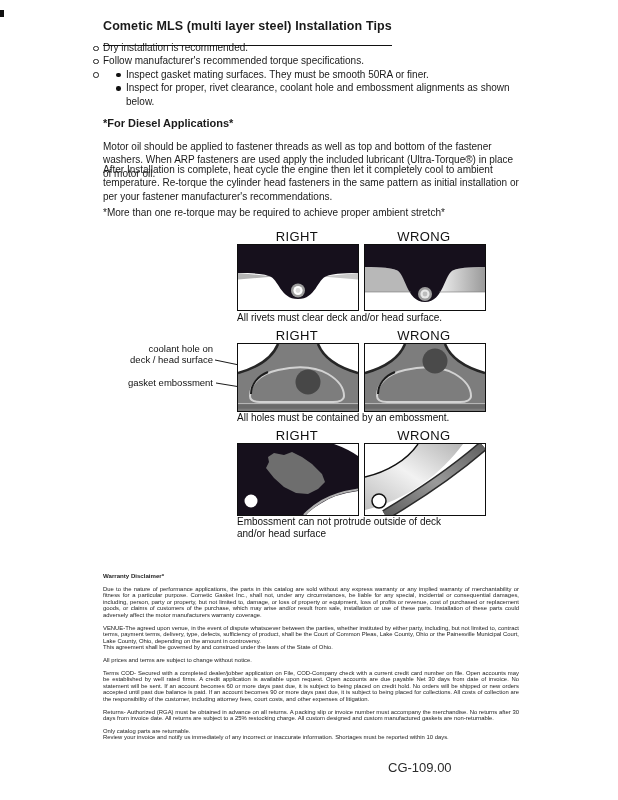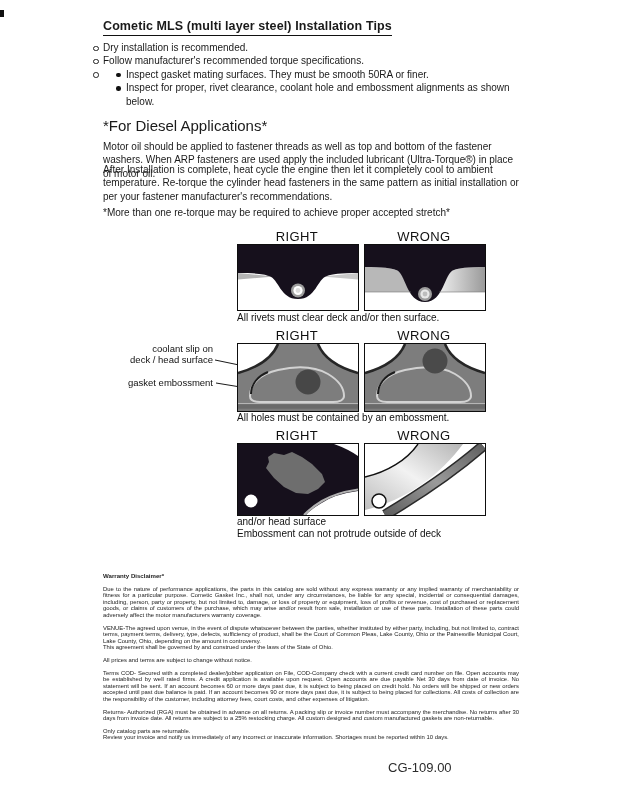--- a/index.html
+++ b/index.html
@@ -4,33 +4,33 @@
 <style>
   html,body{margin:0;padding:0;background:#e8e8e8;}
   .page{
     position:relative;width:618px;height:800px;background:#ffffff;
     font-family:"Liberation Sans","DejaVu Sans",sans-serif;color:#1a1a1a;
     overflow:hidden;margin:0 auto;
   }
   .edge-mark{position:absolute;left:0;top:10px;width:4px;height:7px;background:#111;}
   .doc-title{
     position:absolute;left:103px;top:19px;font-size:12.5px;font-weight:bold;
-    border-bottom:1.5px solid #111;padding-bottom:2px;letter-spacing:0.1px;
+    border-bottom:1.5px solid #111;padding-bottom:12px;letter-spacing:0.1px;
   }
   .bullets{position:absolute;left:93px;top:41px;width:440px;font-size:10px;line-height:13.4px;}
   .b-item{position:relative;padding-left:10px;}
   .b-item .marker{
     position:absolute;left:0;top:4.5px;width:3.5px;height:3.5px;border:1px solid #222;
     border-radius:50%;background:#fff;
   }
   .sb-item{position:relative;padding-left:10px;margin-left:23px;}
   .sb-item .marker{
     position:absolute;left:0;top:5px;width:4.5px;height:4.5px;border-radius:50%;background:#111;
   }
-  .diesel-heading{position:absolute;left:103px;top:117px;font-size:15px;font-weight:normal;}
+  .diesel-heading{position:absolute;left:103px;top:117px;font-size:11px;font-weight:bold;}
   .para{position:absolute;left:103px;width:420px;font-size:10px;line-height:13.4px;}
   .p1{top:140px;} .p2{top:163px;} .p3{top:206px;}
 
   .dg-label{position:absolute;width:120px;text-align:center;font-size:13px;color:#111;letter-spacing:0.4px;}
   .panel{position:absolute;width:120px;border:1.5px solid #0e0e0e;background:#fff;}
   .panel svg{display:block;width:100%;height:100%;}
   .cap{position:absolute;left:237px;font-size:10px;line-height:12px;color:#111;white-space:nowrap;}
   .side-label{position:absolute;left:98px;width:115px;text-align:right;font-size:9.5px;color:#111;white-space:nowrap;}
   .leader-svg{position:absolute;left:213px;top:352px;width:95px;height:45px;}
 
@@ -67,21 +67,21 @@
     </div>
     <div class="sb-item">
       <span class="marker"></span>
       <span>Inspect for proper, rivet clearance, coolant hole and embossment alignments as shown below.</span>
     </div>
   </div>
 
   <div class="diesel-heading">*For Diesel Applications*</div>
   <div class="para p1">Motor oil should be applied to fastener threads as well as top and bottom of the fastener washers. When ARP fasteners are used apply the included lubricant (Ultra-Torque®) in place of motor oil.</div>
   <div class="para p2">After Installation is complete, heat cycle the engine then let it completely cool to ambient temperature. Re-torque the cylinder head fasteners in the same pattern as initial installation or per your fastener manufacturer's recommendations.</div>
-  <div class="para p3">*More than one re-torque may be required to achieve proper accepted stretch*</div>
+  <div class="para p3">*More than one re-torque may be required to achieve proper ambient stretch*</div>
 
   <div class="dg-label" style="left:237px;top:229px;">RIGHT</div>
   <div class="dg-label" style="left:364px;top:229px;">WRONG</div>
 
   <div class="panel" style="left:237px;top:244px;height:65px;">
     <svg viewBox="0 0 120 65" preserveAspectRatio="none">
       <rect width="120" height="65" fill="#ffffff"></rect>
       <polygon points="0,28 36,31.5 0,34.5" fill="#b5b5b5"></polygon>
       <polygon points="120,28 84,31.5 120,34.5" fill="#c9c9c9"></polygon>
       <path d="M0,0 H120 V28 C102,28 94,29 89,31 C79,34 78,54 60,54 C42,54 41,34 31,31 C26,29 18,28 0,28 Z" fill="#16101c"></path>
@@ -104,26 +104,26 @@
       <path d="M120,22 C102,22 94,23 89,25 C82,28 80,38 74,47 L120,47 Z" fill="url(#g1)"></path>
       <path d="M0,0 H120 V22 C102,22 94,23 89,25 C79,28 79,57 60,57 C41,57 41,28 31,25 C26,23 18,22 0,22 Z" fill="#16101c"></path>
       <line x1="0" y1="47" x2="46" y2="47" stroke="#777" stroke-width="0.6"></line>
       <line x1="74" y1="47" x2="120" y2="47" stroke="#777" stroke-width="0.6"></line>
       <circle cx="60" cy="49" r="7" fill="#9d9d9d"></circle>
       <circle cx="60" cy="49" r="4.6" fill="#e8e8e8"></circle>
       <circle cx="60" cy="49" r="2.4" fill="#bdbdbd"></circle>
     </svg>
   </div>
 
-  <div class="cap" style="top:312px;">All rivets must clear deck and/or then surface.</div>
+  <div class="cap" style="top:312px;">All rivets must clear deck and/or head surface.</div>
 
   <div class="dg-label" style="left:237px;top:328px;">RIGHT</div>
   <div class="dg-label" style="left:364px;top:328px;">WRONG</div>
 
-  <div class="side-label" style="top:343px;">coolant slip on</div>
+  <div class="side-label" style="top:343px;">coolant hole on</div>
   <div class="side-label" style="top:354px;">deck / head surface</div>
   <div class="side-label" style="top:377px;">gasket embossment</div>
 
   <svg class="leader-svg" viewBox="0 0 95 45">
     <line x1="2" y1="8" x2="84" y2="25" stroke="#1a1a1a" stroke-width="1"></line>
     <line x1="3" y1="31" x2="52" y2="39" stroke="#1a1a1a" stroke-width="1"></line>
   </svg>
 
   <div class="panel" style="left:237px;top:343px;height:67px;">
     <svg viewBox="0 0 120 67" preserveAspectRatio="none">
@@ -188,22 +188,22 @@
       <rect width="120" height="71" fill="#ffffff"></rect>
       <path d="M0,33 C22,28 42,16 53,0 L98,0 C76,30 42,56 0,66 Z" fill="url(#g3)"></path>
       <path d="M0,33 C22,28 42,16 53,0" fill="none" stroke="#111111" stroke-width="1.4"></path>
       <path d="M20,71 C52,52 88,28 118,2" fill="none" stroke="#2a2a2a" stroke-width="11"></path>
       <path d="M20,71 C52,52 88,28 118,2" fill="none" stroke="url(#g4)" stroke-width="8"></path>
       <circle cx="14" cy="57" r="7" fill="#ffffff" stroke="#111111" stroke-width="1.5"></circle>
     </svg>
   </div>
 
   <div class="cap" style="top:516px;">
+    <div>Embossment can not protrude outside of deck</div>
     <div>and/or head surface</div>
-    <div>Embossment can not protrude outside of deck</div>
   </div>
 
   <div class="legal">
     <p class="lg-head">Warranty Disclaimer*</p>
     <p>Due to the nature of performance applications, the parts in this catalog are sold without any express warranty or any implied warranty of merchantability or fitness for a particular purpose.  Cometic Gasket Inc., shall not, under any circumstances, be liable for any special, incidental or consequential damages, including, person, party or property, but not limited to, damage, or loss of property or equipment, loss of profits or revenue, cost of purchased or replacement goods, or claims of customers of the purchase, which may arise and/or result from sale, installation or use of these parts.  Installation of these parts could adversely affect the motor manufacturers warranty coverage.</p>
     <p class="tight">VENUE-The agreed upon venue, in the event of dispute whatsoever between the parties, whether instituted by either party, including, but not limited to, contract terms, payment terms, delivery, type, defects, sufficiency of product, shall be the Court of Common Pleas, Lake County, Ohio or the Painesville Municipal Court, Lake County, Ohio, depending on the amount in controversy.</p>
     <p>This agreement shall be governed by and construed under the laws of the State of Ohio.</p>
     <p>All prices and terms are subject to change without notice.</p>
     <p>Terms COD- Secured with a completed dealer/jobber application on File, COD-Company check with a current credit card number on file.  Open accounts may be established by well rated firms.  A credit application is available upon request.  Open accounts are due payable Net 30 days from date of invoice.  No statement will be sent.  If an account becomes 60 or more days past due, it is subject to being placed on credit hold.  No orders will be shipped or new orders accepted until past due balance is paid.  If an account becomes 90 or more days past due, it is subject to being placed for collections.  All costs of collection are the responsibility of the customer, including attorney fees, court costs, and other expenses of litigation.</p>
     <p>Returns- Authorized (RGA) must be obtained in advance on all returns.  A packing slip or invoice number must accompany the merchandise.  No returns after 30 days from invoice date.  All returns are subject to a 25% restocking charge.  All custom designed and custom manufactured gaskets are non-returnable.</p>

